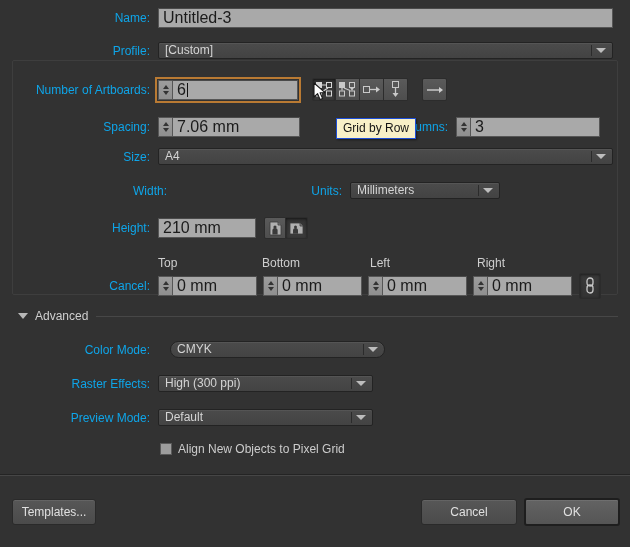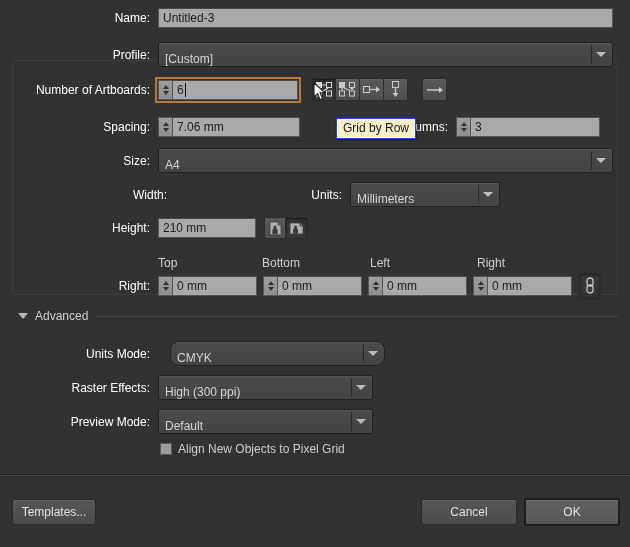--- a/index.html
+++ b/index.html
@@ -18,34 +18,34 @@
     -webkit-font-smoothing: antialiased;
   }
 
   
   .row {
     position: absolute;
     display: flex;
     align-items: center;
   }
   .lbl {
-    color: #ffffff;
+    color: #0ea5e9;
     font-size: 12px;
     text-align: right;
     white-space: nowrap;
   }
 
   
   .field {
     background: #a9a9a9;
     border: 1px solid #565656;
     border-top-color: #4a4a4a;
     color: #1b1b1b;
     font-family: "Liberation Sans", sans-serif;
-    font-size: 12px;
+    font-size: 16px;
     height: 20px;
     line-height: 20px;
     box-sizing: border-box;
     padding: 0 4px;
     display: flex;
     align-items: center;
     overflow: hidden;
   }
 
   
@@ -69,29 +69,29 @@
     border-right: 3.5px solid transparent;
   }
   .spin i.up   { border-bottom: 4px solid #333; margin-bottom: 2px; }
   .spin i.down { border-top: 4px solid #333; }
 
   .spinwrap { display: flex; align-items: stretch; }
   .spinwrap .field { border-left: 1px solid #565656; }
 
   
   .combo {
-    height: 25px;
+    height: 17px;
     box-sizing: border-box;
     background: linear-gradient(#4b4b4b, #434343);
     border: 1px solid #232323;
     border-radius: 2px;
     color: #d4d4d4;
     font-size: 12px;
     display: flex;
-    align-items: flex-end;
+    align-items: flex-start;
     padding-left: 6px;
     position: relative;
     box-shadow: inset 0 1px 0 rgba(255,255,255,0.06);
   }
   .combo .arrowbox {
     position: absolute;
     right: 2px; top: 2px; bottom: 2px;
     width: 18px;
     border-left: 1px solid #2b2b2b;
     display: flex;
@@ -360,21 +360,21 @@
     </div>
   </div>
 </div>
 
 <div class="colhdr" style="left:158px; top:256px;">Top</div>
 <div class="colhdr" style="left:262px; top:256px;">Bottom</div>
 <div class="colhdr" style="left:370px; top:256px;">Left</div>
 <div class="colhdr" style="left:477px; top:256px;">Right</div>
 
 <div class="row" style="left:0; top:273px; width:618px;">
-  <div class="lbl" style="width:150px;">Right:</div>
+  <div class="lbl" style="width:150px;">Cancel:</div>
 
   <div class="spinwrap" style="margin-left:8px;">
     <div class="spin">
         <i class="up"></i>
         <i class="down"></i>
       </div>
     <div class="field" style="width:85px;">0 mm</div>
   </div>
 
   <div class="spinwrap" style="margin-left:6px;">
@@ -409,21 +409,21 @@
   </div>
 </div>
 
 <div class="adv-header">
   <span class="tri"></span>
   <span class="txt">Advanced</span>
   <span class="line"></span>
 </div>
 
 <div class="row" style="left:0; top:341px; width:618px;">
-  <div class="lbl" style="width:150px;">Units Mode:</div>
+  <div class="lbl" style="width:150px;">Color Mode:</div>
   <div class="combo" style="width:215px; margin-left:20px;border-radius:9px;">
     <span>CMYK</span>
     <span class="arrowbox">
         <b></b>
       </span>
   </div>
 </div>
 
 <div class="row" style="left:0; top:375px; width:618px;">
   <div class="lbl" style="width:150px;">Raster Effects:</div>

